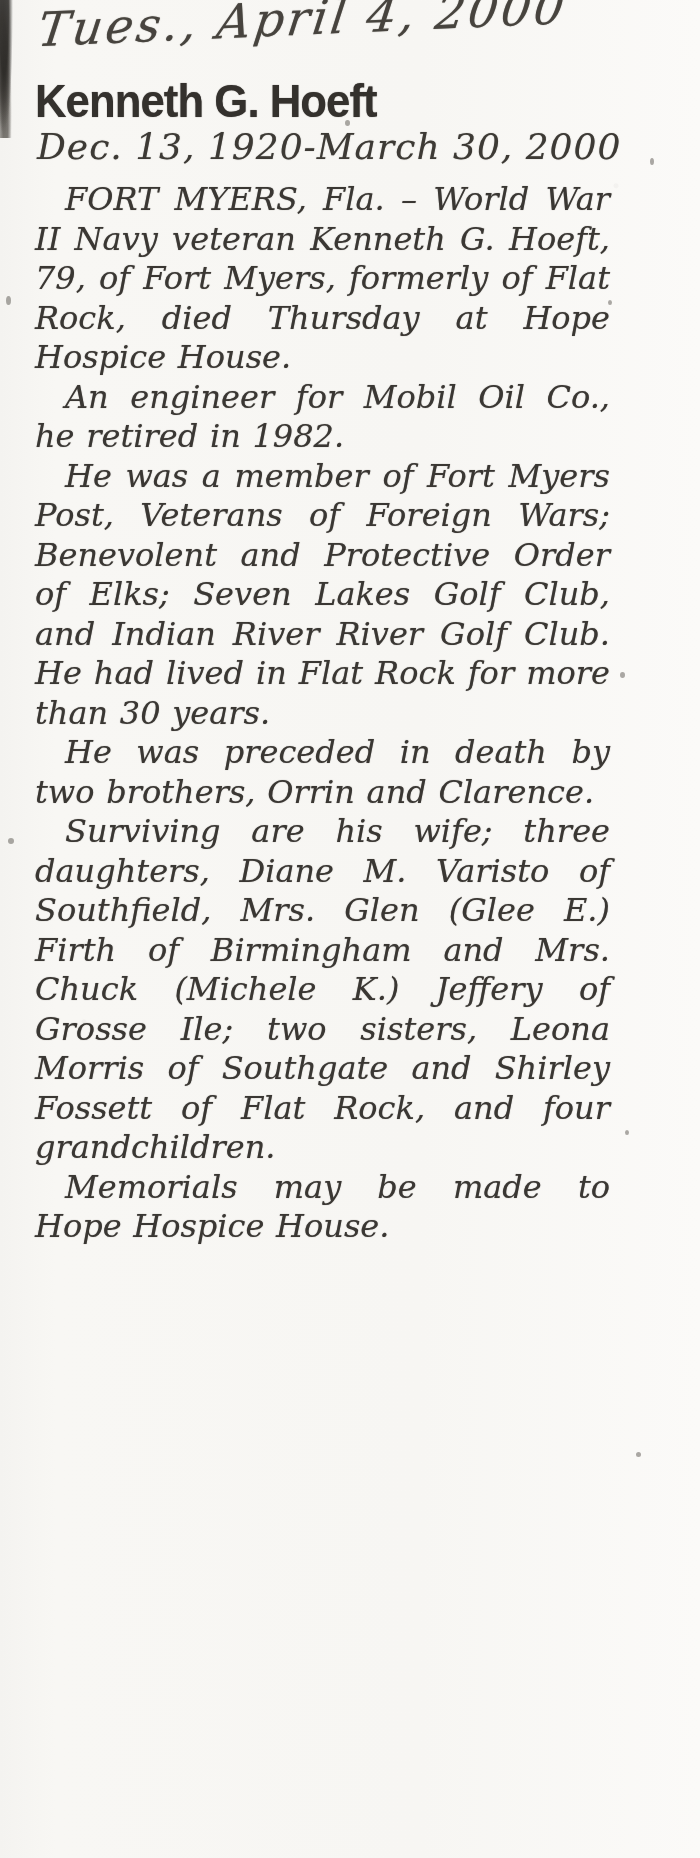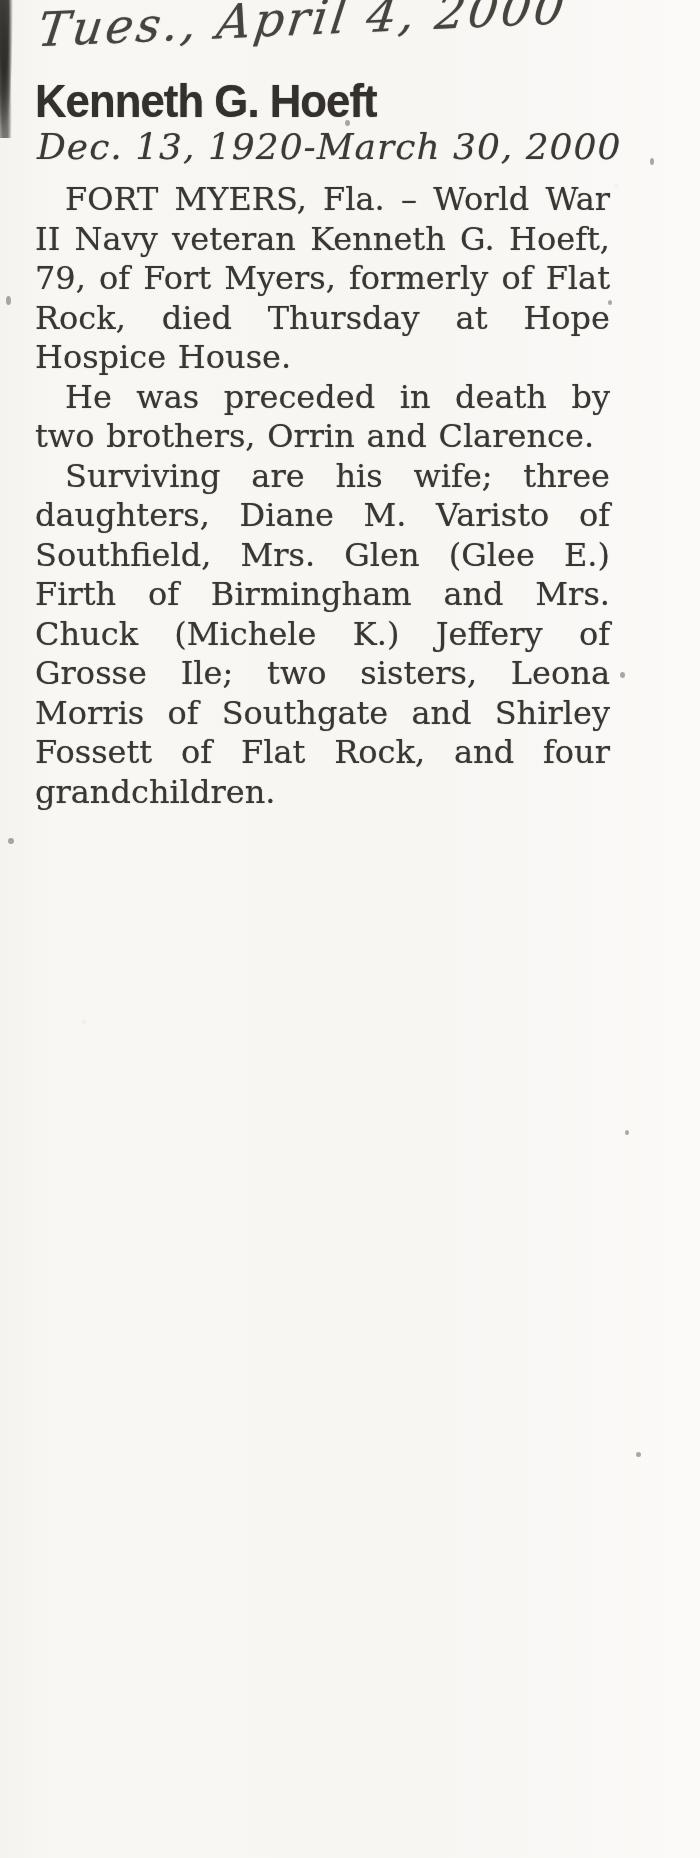--- a/index.html
+++ b/index.html
@@ -77,20 +77,21 @@
   .article {
     position: absolute;
     left: 35px; top: 180px;
     width: 575px;
     font-size: 32px;
     line-height: 39.5px;
     color: #3a3733;
     text-align: justify;
     text-shadow: 0 0 1px rgba(58,55,51,0.55);
     word-spacing: 1.5px;
+    font-style: italic;
   }
   .article p {
     margin: 0;
     text-indent: 30px;
   }
 </style>
 </head>
 <body>
 
 <div class="page">
@@ -106,17 +107,20 @@
   <div class="speck" style="left:636px; top:1452px; width:5px; height:5px;"></div>
 
   <div class="handwritten">Tues., April 4, 2000</div>
 
   <div class="headline">Kenneth G. Hoeft</div>
 
   <div class="lifedates">Dec. 13, 1920-March 30, 2000</div>
 
   <div class="article">
     <p>FORT MYERS, Fla. – World War II Navy veteran Kenneth G. Hoeft, 79, of Fort Myers, formerly of Flat Rock, died Thursday at Hope Hospice House.</p>
+    <p>An engineer for Mobil Oil Co., he retired in 1982.</p>
+    <p>He was a member of Fort Myers Post, Veterans of Foreign Wars; Benevolent and Protective Order of Elks; Seven Lakes Golf Club, and Indian River River Golf Club. He had lived in Flat Rock for more than 30 years.</p>
     <p>He was preceded in death by two brothers, Orrin and Clarence.</p>
     <p>Surviving are his wife; three daughters, Diane M. Varisto of Southfield, Mrs. Glen (Glee E.) Firth of Birmingham and Mrs. Chuck (Michele K.) Jeffery of Grosse Ile; two sisters, Leona Morris of Southgate and Shirley Fossett of Flat Rock, and four grandchildren.</p>
+    <p>Memorials may be made to Hope Hospice House.</p>
   </div>
 
 </div>
 
 </body></html>

